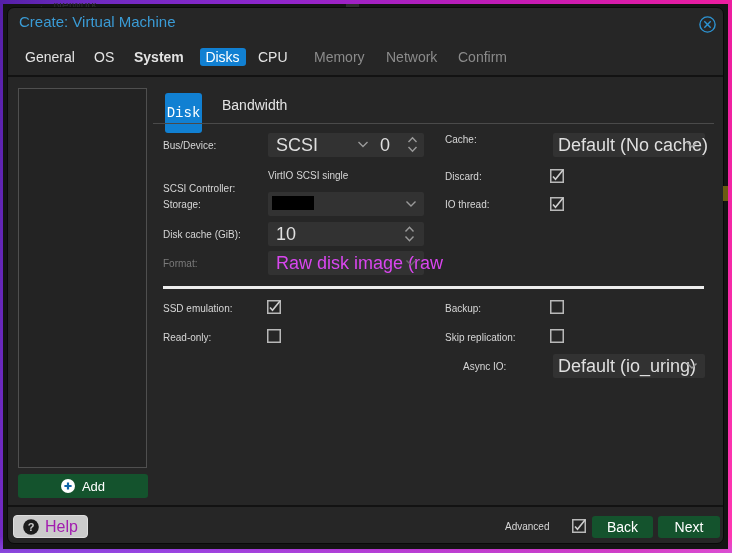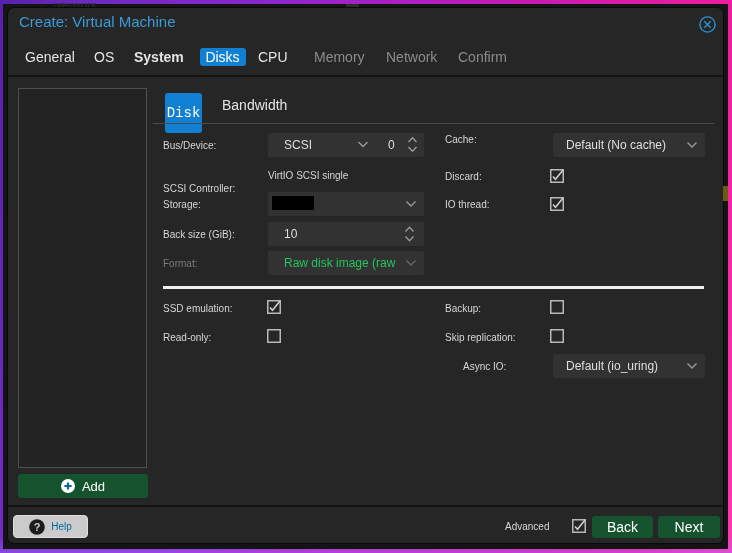--- a/index.html
+++ b/index.html
@@ -13,22 +13,22 @@
   .dlg{position:absolute;left:7px;top:7px;width:717px;height:537px;background:#262626;border-radius:7px;border:1px solid #090909;box-sizing:border-box;}
   .abs{position:absolute;}
   .title{left:11px;top:5px;font-size:15px;color:#3a9bd5;}
   .vcent{transform:translateY(-50%);}
   .lbl{font-size:10px;color:#d6d6d6;white-space:nowrap;}
   .dis{color:#7b7b7b;}
   .tab{font-size:14px;color:#e4e4e4;white-space:nowrap;text-align:right;}
   .tab.off{color:#8b8b8b;}
   .tabactive{background:#1180d2;border-radius:3px;color:#fff;font-size:14px;display:flex;align-items:center;justify-content:center;}
   .fld{background:#323232;height:24px;border-radius:2px;}
-  .fld .txt{position:absolute;left:8px;top:50%;transform:translateY(-50%);font-size:12px;color:#dfdfdf;white-space:nowrap;margin-left:8px;}
-  .fld .txt.dim{color:#22c55e;}
+  .fld .txt{position:absolute;left:8px;top:50%;transform:translateY(-50%);font-size:18px;color:#dfdfdf;white-space:nowrap;}
+  .fld .txt.dim{color:#d946ef;}
   .chev{position:absolute;right:7px;top:50%;transform:translateY(-50%);}
   .spin{position:absolute;right:9px;top:50%;transform:translateY(-50%);}
   .btn{background:#14532d;border-radius:3px;color:#fff;font-size:14px;display:flex;align-items:center;justify-content:center;}
   .panel{left:10px;top:80px;width:129px;height:380px;background:#232323;border:1px solid #4f4f4f;box-sizing:border-box;}
 </style>
 </head>
 <body>
   <div class="page"></div>
   <div style="position:absolute;left:38px;top:3px;width:72px;height:4px;overflow:hidden;"><span style="position:relative;top:-8px;font-size:12px;color:#2b2d2f;">← Network</span></div>
   <div style="position:absolute;left:346px;top:4px;width:13px;height:4px;background:#2d2d2d;"></div>
@@ -80,21 +80,21 @@
     <div class="abs lbl vcent" style="left:260px;top:166.5px;">VirtIO SCSI single</div>
 
     <div class="abs lbl vcent" style="left:155px;top:196px;">Storage:</div>
     <div class="abs fld" style="left:260px;top:184px;width:156px;">
       <div style="position:absolute;left:4px;top:4px;width:42px;height:14px;background:#000;"></div>
       <svg class="chev" width="12" height="7" viewBox="0 0 12 7">
         <path d="M1.5 1 L6 5.5 L10.5 1" fill="none" stroke="#9a9a9a" stroke-width="1.4"></path>
       </svg>
     </div>
 
-    <div class="abs lbl vcent" style="left:155px;top:225.5px;">Back size (GiB):</div>
+    <div class="abs lbl vcent" style="left:155px;top:225.5px;">Disk cache (GiB):</div>
     <div class="abs fld" style="left:260px;top:213.5px;width:156px;">
       <span class="txt">10</span>
       <svg class="spin" width="11" height="17" viewBox="0 0 11 17">
         <path d="M1.5 6 L5.5 1.8 L9.5 6" fill="none" stroke="#9a9a9a" stroke-width="1.4"></path>
         <path d="M1.5 11 L5.5 15.2 L9.5 11" fill="none" stroke="#9a9a9a" stroke-width="1.4"></path>
       </svg>
     </div>
 
     <div class="abs lbl vcent dis" style="left:155px;top:255px;">Format:</div>
     <div class="abs fld" style="left:260px;top:243px;width:156px;">
@@ -149,21 +149,21 @@
         <path d="M1.5 1 L6 5.5 L10.5 1" fill="none" stroke="#9a9a9a" stroke-width="1.4"></path>
       </svg>
     </div>
 
     <div class="abs" style="left:0;top:497px;width:715px;height:2px;background:#121212;"></div>
     <div class="abs" style="left:5px;top:507px;width:75px;height:23px;background:#cbcbcb;border:1px solid #dedede;box-sizing:border-box;border-radius:4px;display:flex;align-items:center;justify-content:center;">
       <svg width="16" height="16" viewBox="0 0 16 16" style="margin-right:6px;">
         <circle cx="8" cy="8" r="7.8" fill="#1c1c1c"></circle>
         <text x="8" y="12" text-anchor="middle" font-family="Liberation Sans" font-size="11" font-weight="bold" fill="#cbcbcb">?</text>
       </svg>
-      <span style="font-size:10px;color:#0369a1;">Help</span>
+      <span style="font-size:16px;color:#a21caf;">Help</span>
     </div>
     <div class="abs lbl vcent" style="left:497px;top:518px;">Advanced</div>
     <svg class="abs" style="left:564px;top:511px;" width="14" height="14" viewBox="0 0 14 14">
       <rect x="0.75" y="0.75" width="12.5" height="12.5" fill="none" stroke="#b8b8b8" stroke-width="1.5"></rect>
       <path d="M3 7.4 L5.5 10.3 L13 1" fill="none" stroke="#cfcfcf" stroke-width="1.6"></path>
     </svg>
     <div class="abs btn" style="left:584px;top:508px;width:61px;height:22px;">Back</div>
     <div class="abs btn" style="left:650px;top:508px;width:62px;height:22px;">Next</div>
   </div>
 

